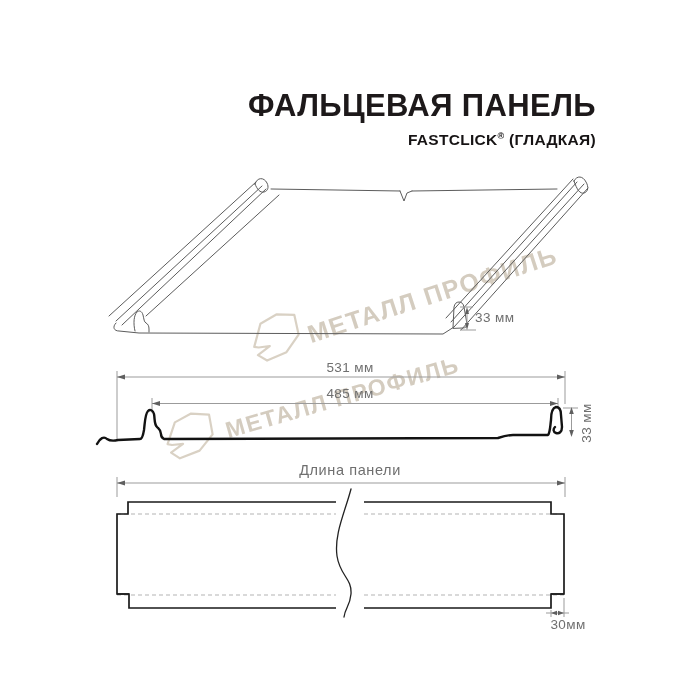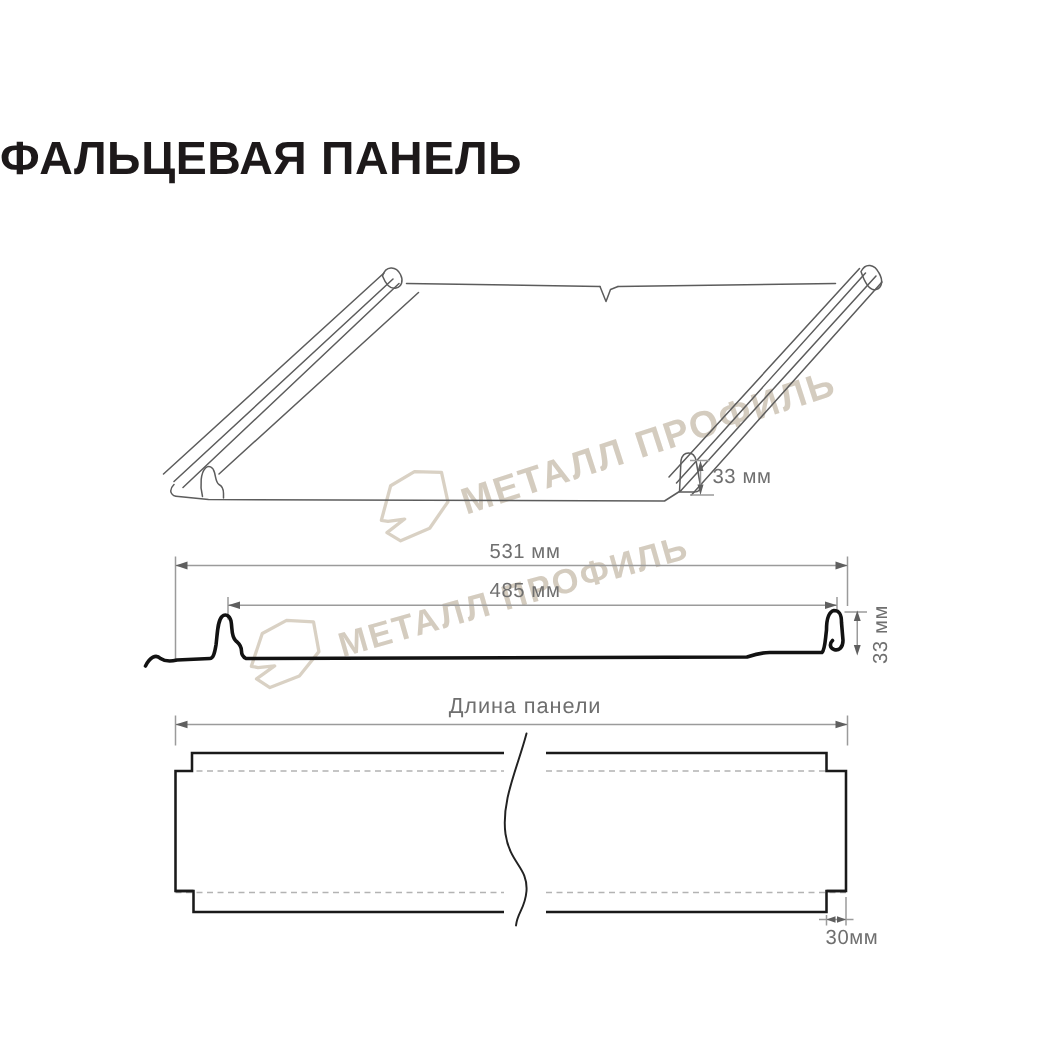--- a/index.html
+++ b/index.html
@@ -14,21 +14,21 @@
     position: relative;
     width: 700px;
     height: 700px;
     background: #ffffff;
   }
   .header {
     position: absolute;
     top: 90px;
     left: 0;
     width: 596px;
-    text-align: left;
+    text-align: right;
     z-index: 3;
   }
   .header h1 {
     margin: 0;
     font-size: 31px;
     line-height: 32px;
     font-weight: 800;
     letter-spacing: 0.4px;
     color: #1d191a;
   }
@@ -73,20 +73,21 @@
       <text class="wm-text" x="308" y="343" font-size="25" letter-spacing="1.5">МЕТАЛЛ ПРОФИЛЬ</text>
     </g>
     <g transform="rotate(-16 228 430)">
       <path class="wm-logo" d="M166,427 L179,408 L197,404 L214,410 L212,430 L195,442 L174,444 L167,436 L181,431 L170,429 Z"></path>
       <text class="wm-text" x="226" y="438" font-size="23" letter-spacing="1.5">МЕТАЛЛ ПРОФИЛЬ</text>
     </g>
   </svg>
 
   <div class="header">
     <h1>ФАЛЬЦЕВАЯ ПАНЕЛЬ</h1>
+    <div class="subtitle"><span>FASTCLICK</span><sup>®</sup><span> (ГЛАДКАЯ)</span></div>
   </div>
 
   <svg class="drawing iso-svg" width="527" height="177" viewBox="88 168 527 177">
 
     <path class="thin" d="M116,323 c-4,4 -2,8 3,8 l20,2 L443,334 L454,327"></path>
 
     <path class="thin" d="M271,189 L400,191"></path>
     <path class="thin" d="M400,191 L404,201 L407,193 L412,191"></path>
     <path class="thin" d="M412,191 L557,189"></path>
 

